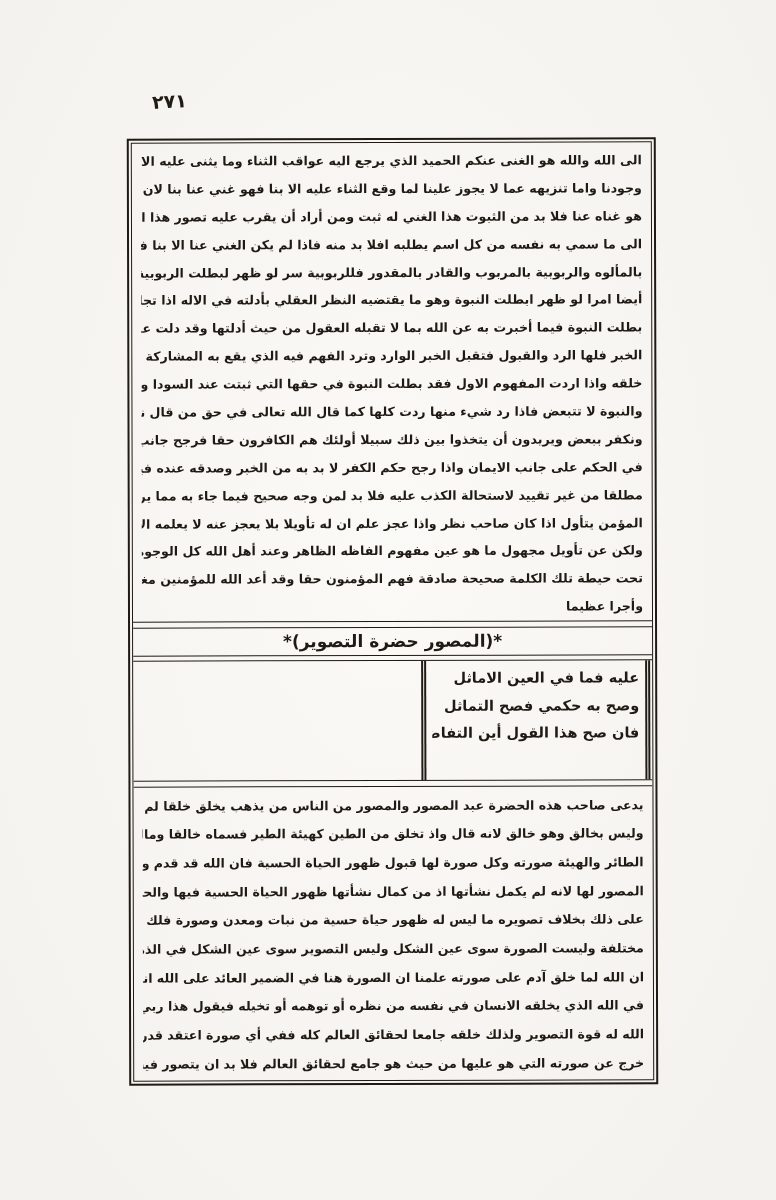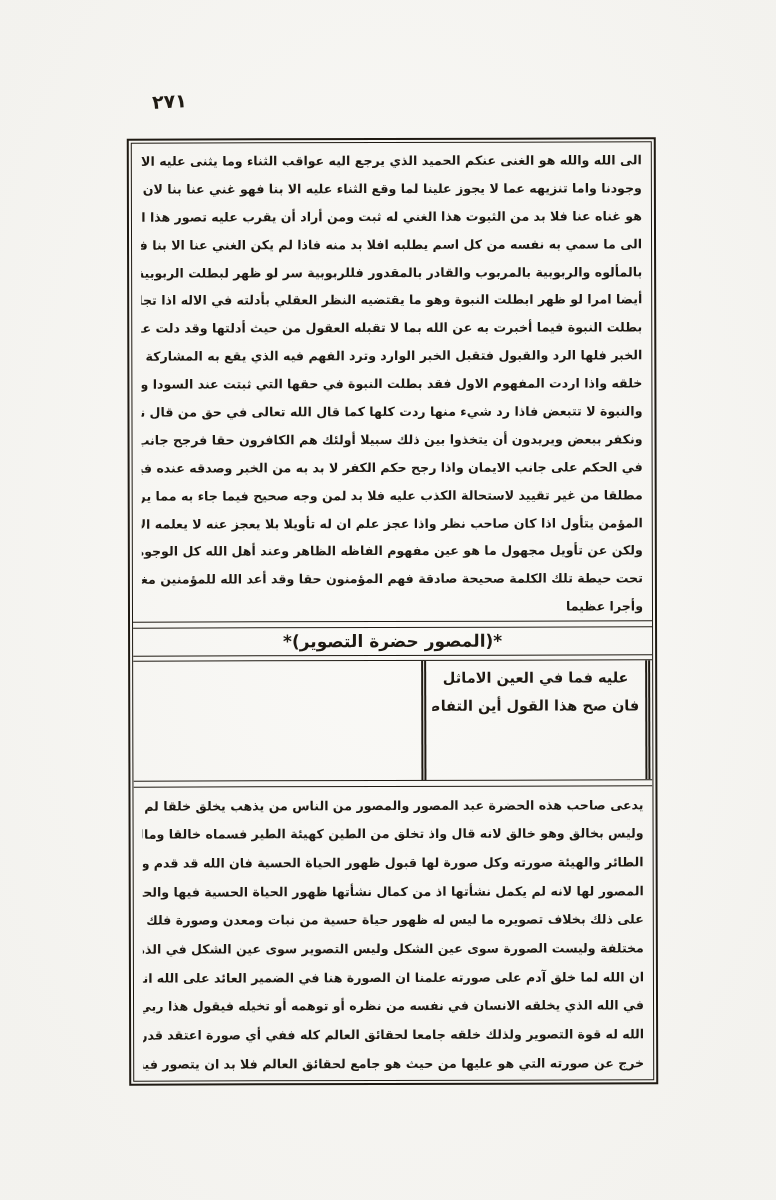--- a/index.html
+++ b/index.html
@@ -74,21 +74,20 @@
   .poem-col{
     width:229px;
     box-sizing:border-box;
     border-left:5px double var(--ink);
     border-right:5px double var(--ink);
     padding:4px 6px 0 6px;
   }
   .v-line{
     direction:rtl;
     height:27.5px;line-height:27.5px;
-    text-align:center;
     font-size:14.5px;font-weight:bold;
     white-space:nowrap;overflow:hidden;
   }
 </style>
 </head>
 <body>
 
 <div class="scan-page">
 
   <div class="page-number">٢٧١</div>
@@ -118,20 +117,21 @@
 
       <div class="rule"></div>
 
       <div class="heading-row">*(المصور حضرة التصوير)*</div>
 
       <div class="rule"></div>
 
       <div class="poem-row">
         <div class="poem-col">
           <div class="v-line">عليه فما في العين الاماثل</div>
+          <div class="v-line">وصح به حكمي فصح التماثل</div>
           <div class="v-line">فان صح هذا القول أين التفاضل</div>
         </div>
       </div>
 
       <div class="rule"></div>
 
       <div class="lower-block">
         <div class="t-line">يدعى صاحب هذه الحضرة عبد المصور والمصور من الناس من يذهب يخلق خلقا لم يخلق الله</div>
         <div class="t-line">وليس بخالق وهو خالق لانه قال واذ تخلق من الطين كهيئة الطير فسماه خالقا وماله سوى هيئة</div>
         <div class="t-line">الطائر والهيئة صورته وكل صورة لها قبول ظهور الحياة الحسية فان الله قد قدم وتوعد</div>

